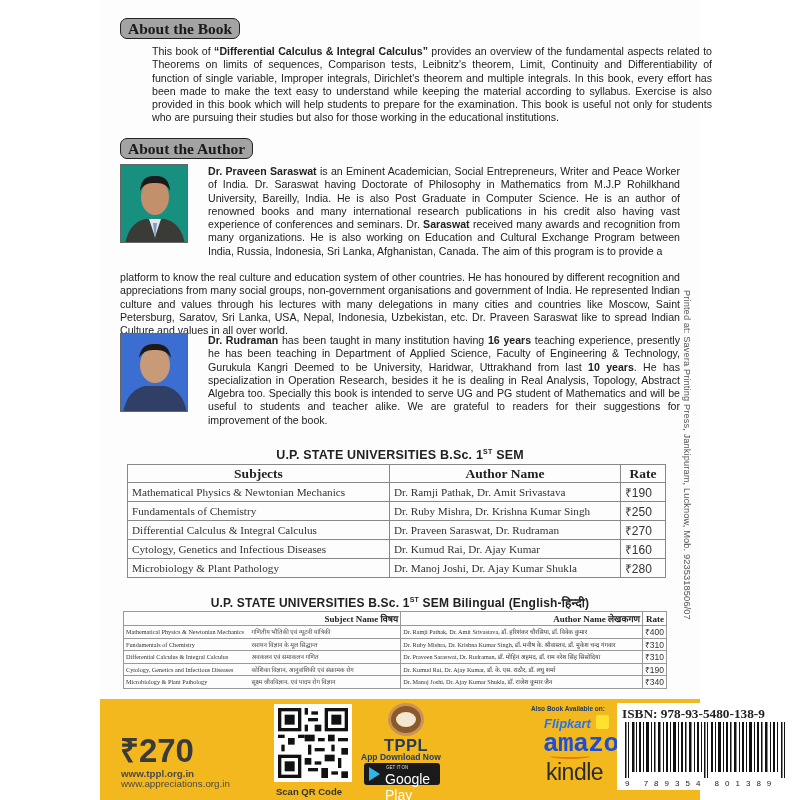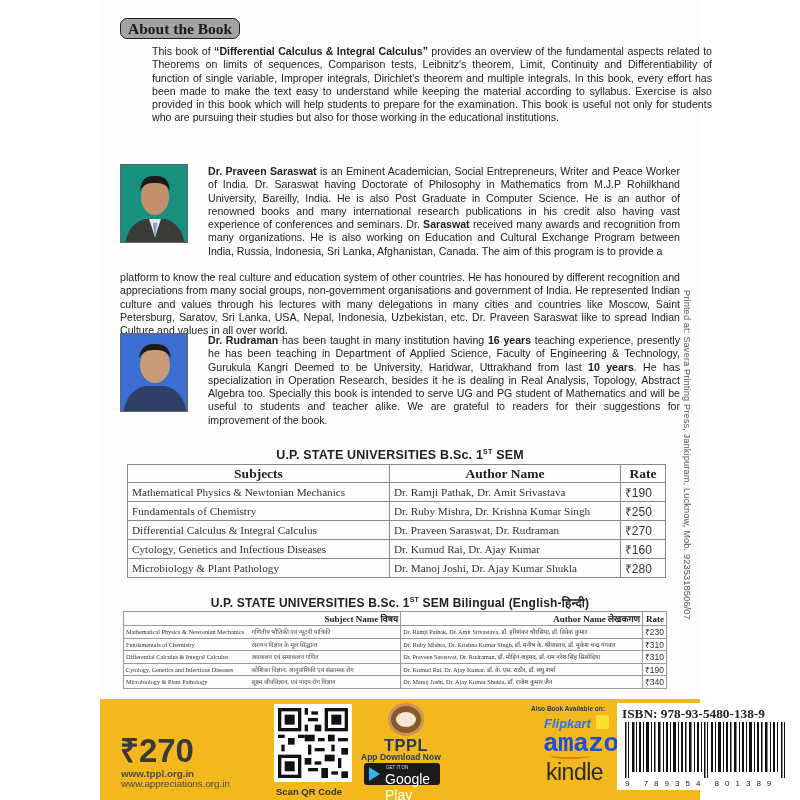--- a/index.html
+++ b/index.html
@@ -69,20 +69,21 @@
 </head>
 <body>
 
 <div class="page">
 
   <div class="section-head" style="top:18px;">About the Book</div>
   <div class="para" style="left:20px; top:45px; width:560px;margin-left:32px;">
     <span>This book of </span><b>“Differential Calculus &amp; Integral Calculus”</b><span> provides an overview of the fundamental aspects related to Theorems on limits of sequences, Comparison tests, Leibnitz's theorem, Limit, Continuity and Differentiability of function of single variable, Improper integrals, Dirichlet's theorem and multiple integrals. In this book, every effort has been made to make the text easy to understand while keeping the material according to syllabus. Exercise is also provided in this book which will help students to prepare for the examination. This book is useful not only for students who are pursuing their studies but also for those working in the educational institutions.</span>
   </div>
 
+  <div class="section-head" style="top:138px;">About the Author</div>
 
   <div class="photo" style="left:20px; top:164px; width:68px; height:79px; background:#1a8f7d;">
     <svg width="68" height="79" viewBox="0 0 68 79">
       <rect width="68" height="79" fill="#179080"></rect>
       <path d="M4 79 Q8 58 24 54 L44 54 Q60 58 64 79 Z" fill="#3a3a36"></path>
       <path d="M28 54 L34 72 L40 54 Z" fill="#dfe6ee"></path>
       <path d="M32 58 L34 74 L36 58 Z" fill="#7c9bc4"></path>
       <ellipse cx="34" cy="32" rx="14" ry="18" fill="#c4906c"></ellipse>
       <path d="M19 26 Q20 10 34 11 Q48 10 49 26 Q45 17 34 18 Q23 17 19 26 Z" fill="#1c1a1a"></path>
     </svg>
@@ -149,21 +150,21 @@
     <tbody>
         <tr>
       <th colspan="2" style="width:262px">Subject Name विषय</th>
       <th>Author Name लेखकगण</th>
       <th style="width:22px">Rate</th>
     </tr>
     <tr>
           <td style="width:126px;border-right:none">Mathematical Physics &amp; Newtonian Mechanics</td>
           <td class="hi" style="border-left:none">गणितीय भौतिकी एवं न्यूटनी यांत्रिकी</td>
           <td>Dr. Ramji Pathak, Dr. Amit Srivastava, डॉ. हरिशंकर चौरसिया, डॉ. विवेक कुमार</td>
-          <td class="rate">₹230</td>
+          <td class="rate">₹400</td>
         </tr>
     <tr>
           <td style="border-right:none">Fundamentals of Chemistry</td>
           <td class="hi" style="border-left:none">रसायन विज्ञान के मूल सिद्धान्त</td>
           <td>Dr. Ruby Mishra, Dr. Krishna Kumar Singh, डॉ. मनीष के. श्रीवास्तव, डॉ. मुकेश चन्द्र गंगवार</td>
           <td class="rate">₹310</td>
         </tr>
     <tr>
           <td style="border-right:none">Differential Calculus &amp; Integral Calculus</td>
           <td class="hi" style="border-left:none">अवकलन एवं समाकलन गणित</td>

